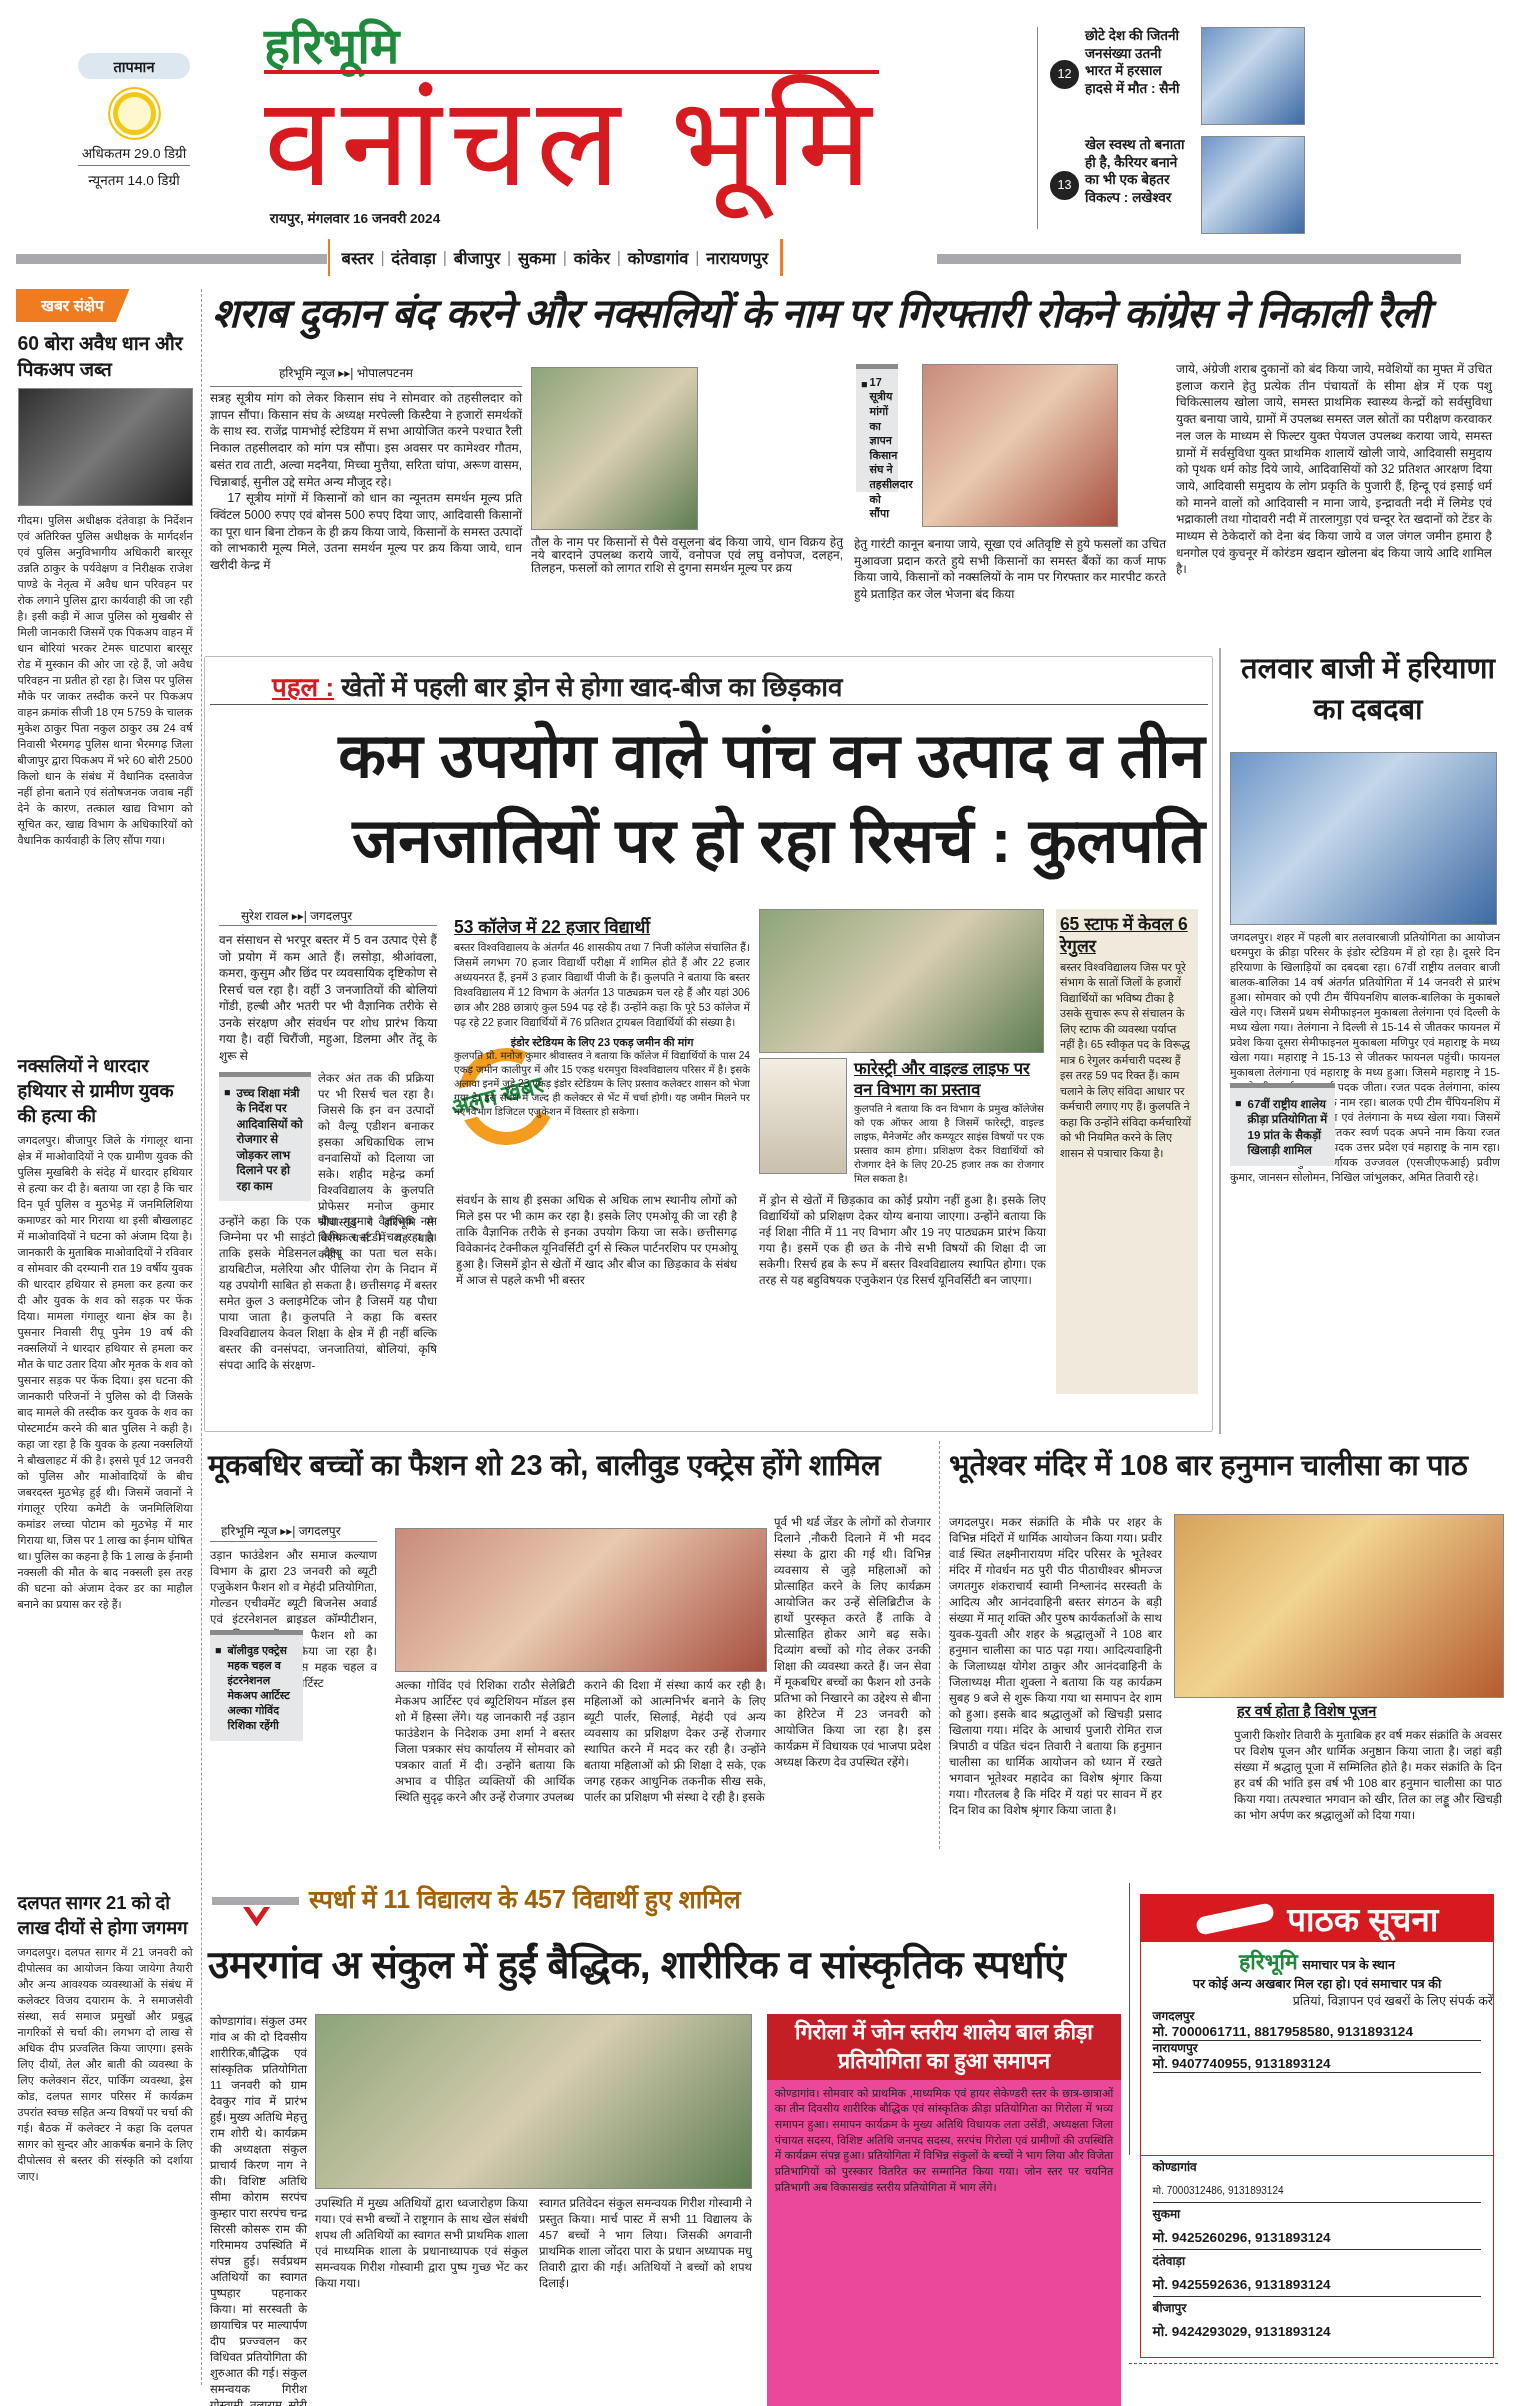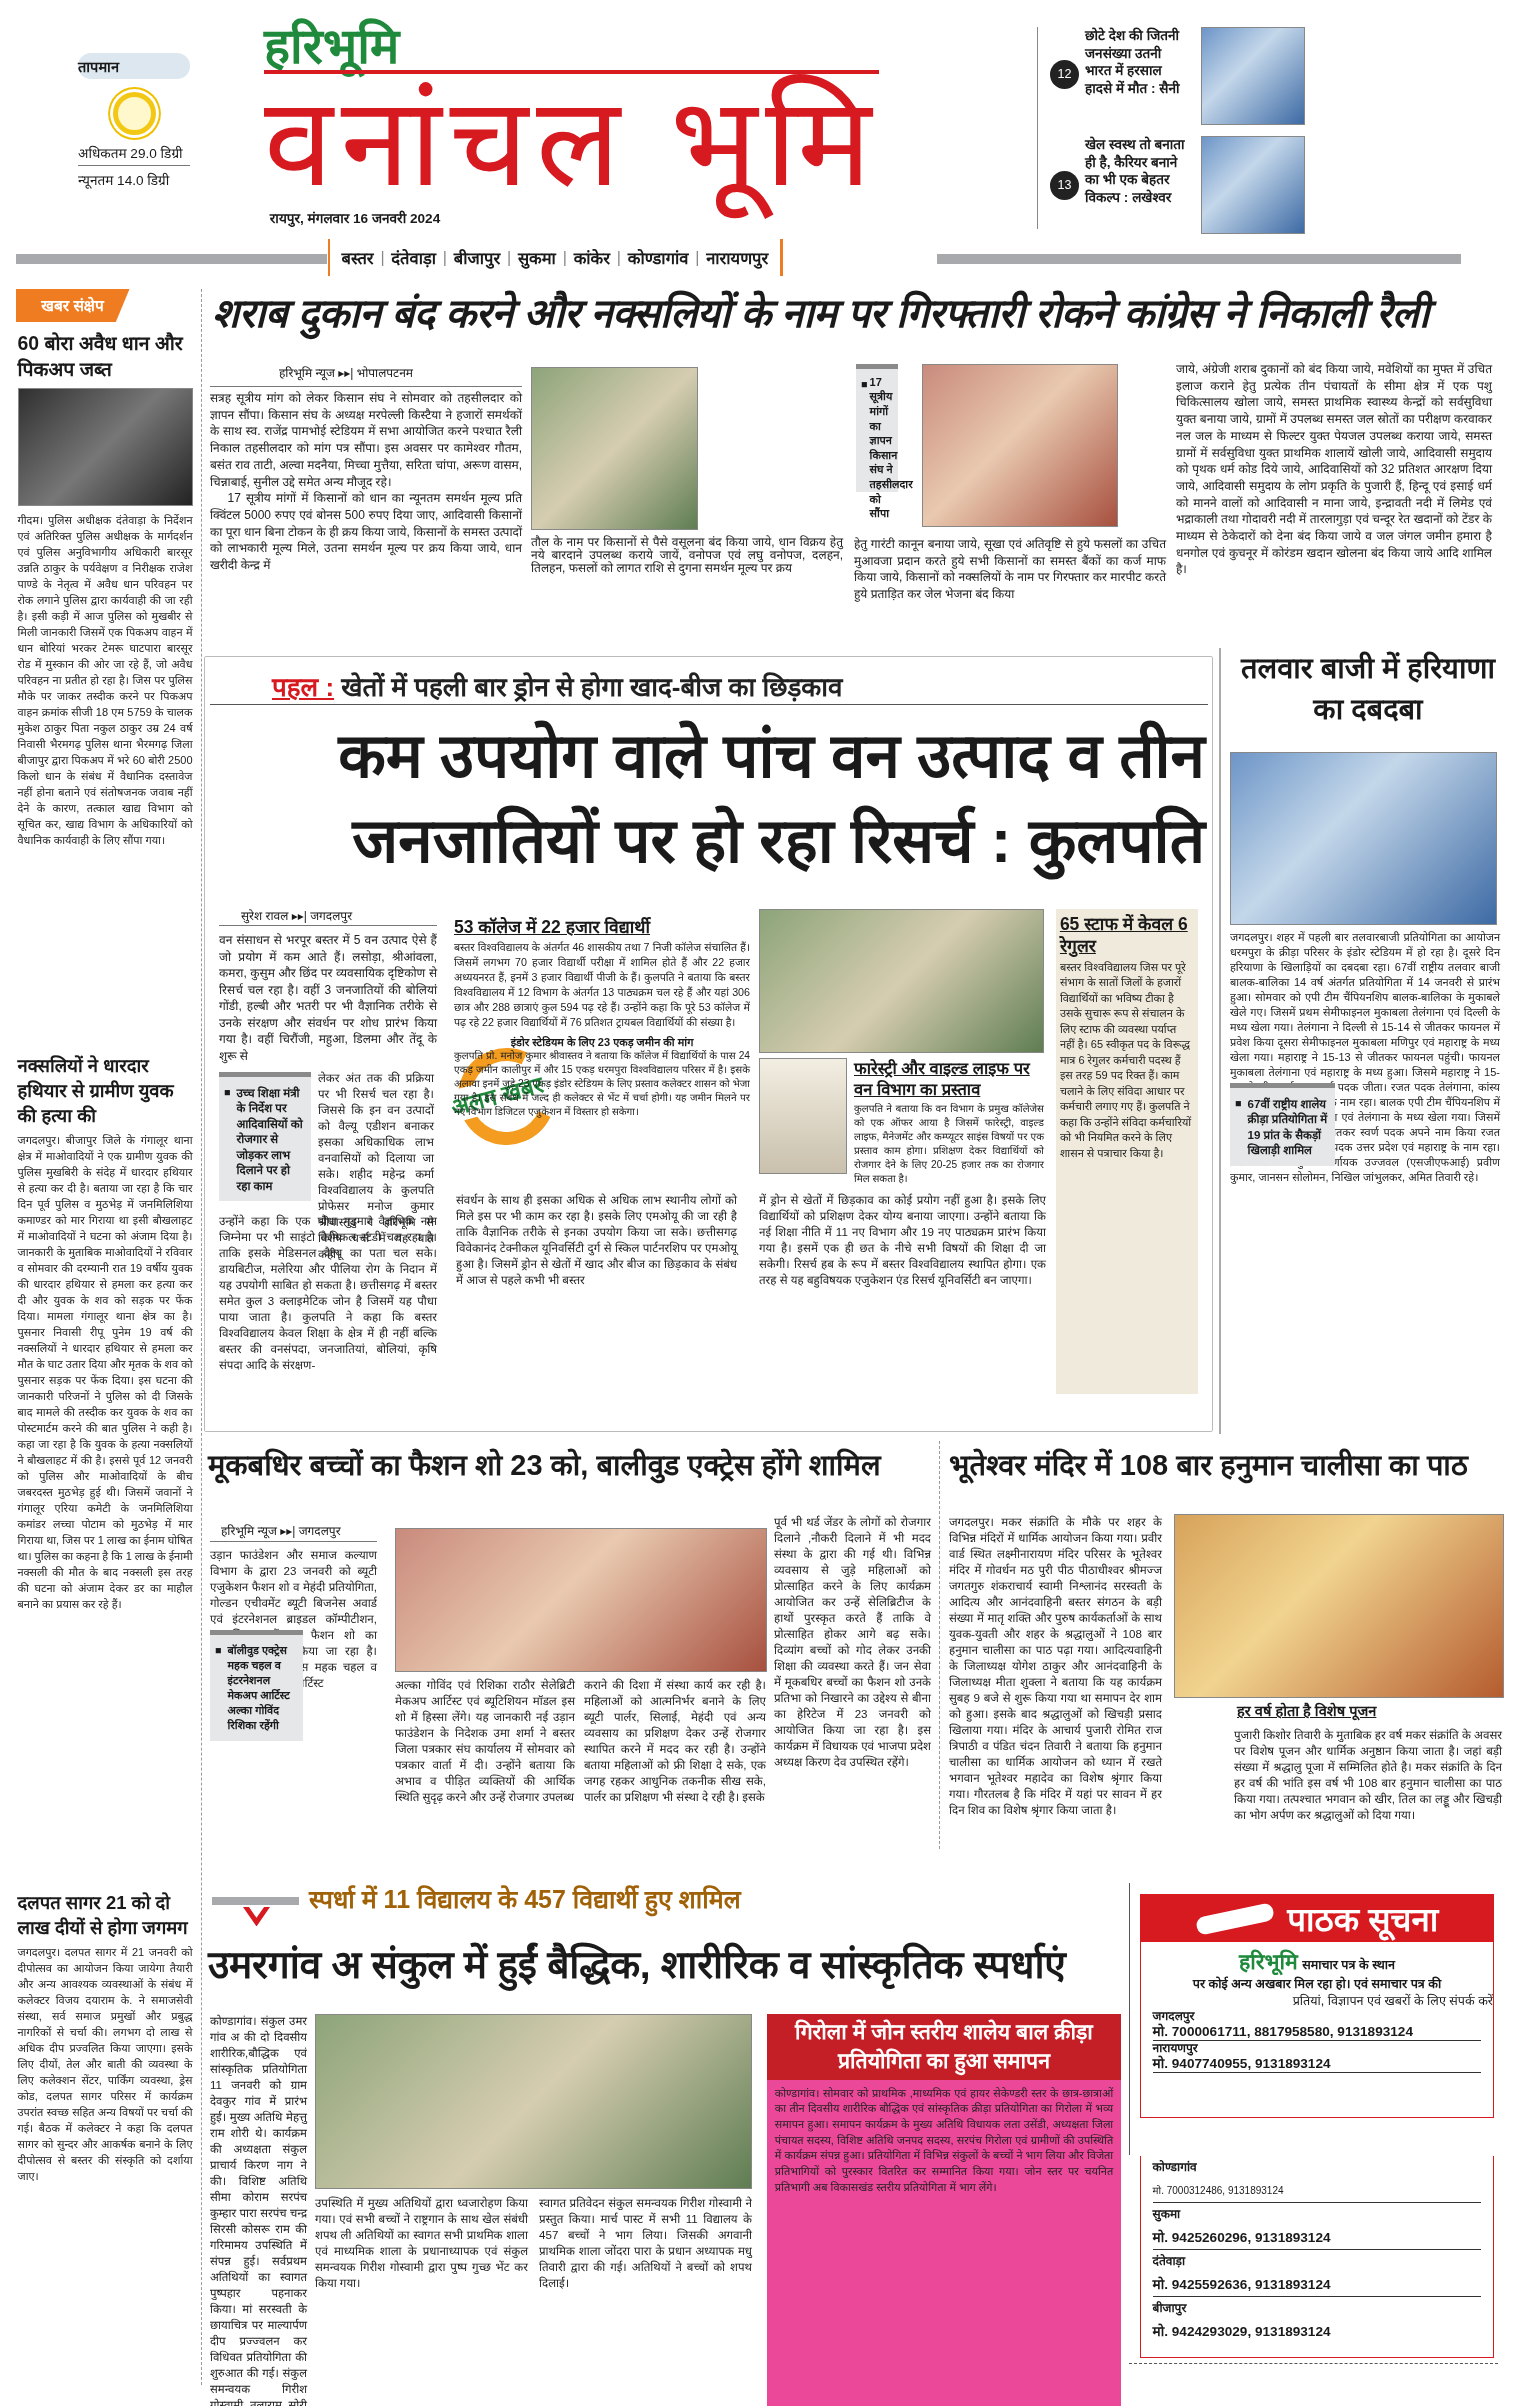--- a/index.html
+++ b/index.html
@@ -14,21 +14,21 @@
 .photo.crowd{background:linear-gradient(135deg,#d7a25a,#f1d48f 40%,#b55c2f)}
 .vsep{position:absolute;border-left:1px dashed #999}
 .hl{position:absolute;border-top:1.9px solid #777}
 .box{background:#e6e7e8;border-top:5.8px solid #8a8a8a;padding:7.8px 7.8px 7.8px 17.5px;font-weight:bold;font-size:13.6px;line-height:18.4px;position:absolute}
 .box:before{content:"■";position:absolute;left:4.9px;top:7.8px;font-size:10.7px}
 .sub-head{font-weight:bold;text-decoration:underline;font-size:19.4px}
 </style>
 </head>
 <body>
 
-<div class="abs" style="left:78px;top:53px;width:112px;text-align:left">
+<div class="abs" style="left:78px;top:53px;width:112px;text-align:center">
   <div style="background:#dde7ef;border-radius:13.6px;font-weight:bold;font-size:14.6px;padding:2.9px 0">तापमान</div>
   <div style="width:43px;height:43px;margin:13.6px auto 7.8px;border-radius:50%;background:#fff8cc;border:5.8px solid #f3c814;box-shadow:0 0 0 2.9px #fff,0 0 0 4.9px #f0c000"></div>
   <div style="font-size:13.6px;border-bottom:1.9px solid #777;padding-bottom:2.9px">अधिकतम 29.0 डिग्री</div>
   <div style="font-size:13.6px;margin-top:3.9px">न्यूनतम 14.0 डिग्री</div>
 </div>
 
 <div class="abs" style="left:264px;top:17.5px;width:737px;height:209px">
   <div style="position:absolute;left:0;top:0;color:#1f8a3c;font-weight:bold;font-size:49px;line-height:56px">हरिभूमि</div>
   <div style="position:absolute;left:0;top:52px;color:#d71920;font-size:124px;line-height:136px;letter-spacing:7.8px;border-top:4.9px solid #d71920;white-space:nowrap">वनांचल भूमि</div>
   <div style="position:absolute;left:5.8px;top:190px;font-weight:bold;font-size:13.6px">रायपुर, मंगलवार 16 जनवरी 2024</div>
@@ -204,21 +204,21 @@
   </div>
 <div class="abs" style="left:539px;top:2195px;width:213px">
     <p style="font-size:11.6px;line-height:16px">स्वागत प्रतिवेदन संकुल समन्वयक गिरीश गोस्वामी ने प्रस्तुत किया। मार्च पास्ट में सभी 11 विद्यालय के 457 बच्चों ने भाग लिया। जिसकी अगवानी प्राथमिक शाला जोंदरा पारा के प्रधान अध्यापक मधु तिवारी द्वारा की गई। अतिथियों ने बच्चों को शपथ दिलाई।</p>
   </div>
 <div class="abs" style="left:767px;top:2014px;width:354px;height:476px;background:#ec4899">
   <div style="background:#c41e26;color:#fff;font-weight:bold;font-size:21.3px;line-height:29px;text-align:center;padding:3.9px 7.8px">गिरोला में जोन स्तरीय शालेय बाल क्रीड़ा प्रतियोगिता का हुआ समापन</div>
   <p style="font-size:11px;line-height:15.7px;padding:5.8px 7.8px">कोण्डागांव। सोमवार को प्राथमिक ,माध्यमिक एवं हायर सेकेण्डरी स्तर के छात्र-छात्राओं का तीन दिवसीय शारीरिक बौद्धिक एवं सांस्कृतिक क्रीड़ा प्रतियोगिता का गिरोला में भव्य समापन हुआ। समापन कार्यक्रम के मुख्य अतिथि विधायक लता उसेंडी, अध्यक्षता जिला पंचायत सदस्य, विशिष्ट अतिथि जनपद सदस्य, सरपंच गिरोला एवं ग्रामीणों की उपस्थिति में कार्यक्रम संपन्न हुआ। प्रतियोगिता में विभिन्न संकुलों के बच्चों ने भाग लिया और विजेता प्रतिभागियों को पुरस्कार वितरित कर सम्मानित किया गया। जोन स्तर पर चयनित प्रतिभागी अब विकासखंड स्तरीय प्रतियोगिता में भाग लेंगे।</p>
 </div>
 
 <div class="vsep" style="left:1129px;top:1883px;height:272px;border-left:1px solid #555"></div>
-<div class="abs" style="left:1140px;top:1894px;width:354px;height:224px;border:1.9px solid #d71920">
+<div class="abs" style="left:1140px;top:1894px;width:354px;height:262px;border:1.9px solid #d71920">
   <div style="background:#d71920;height:47px;display:flex;align-items:center;justify-content:center;gap:13.6px">
     <span style="display:inline-block;width:78px;height:17.5px;background:#fff;border-radius:8.7px;transform:rotate(-12deg)"></span>
     <span style="color:#fff;font-weight:bold;font-size:33px">पाठक सूचना</span>
   </div>
   <div style="text-align:center;margin-top:3.9px">
     <span style="color:#1f8a3c;font-weight:bold;font-size:21.3px">हरिभूमि</span>
     <span style="font-weight:bold;font-size:12.6px">समाचार पत्र के स्थान</span>
   </div>
   <div style="text-align:center;font-weight:bold;font-size:12.6px">पर कोई अन्य अखबार मिल रहा हो। एवं समाचार पत्र की</div>
   <div style="text-align:right;font-weight:normal;font-size:12.6px">प्रतियां, विज्ञापन एवं खबरों के लिए संपर्क करें</div>

